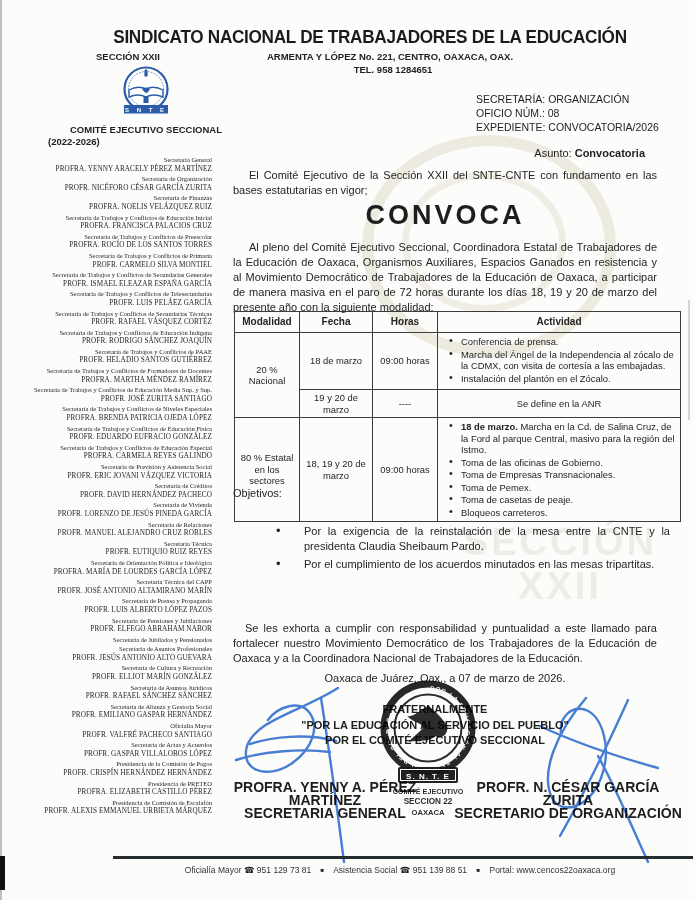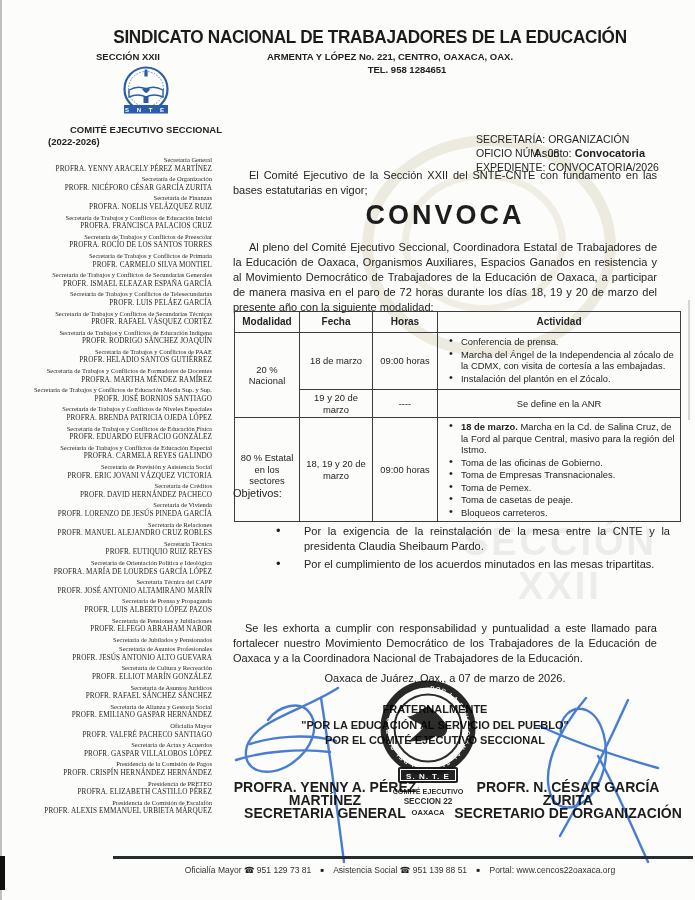--- a/index.html
+++ b/index.html
@@ -16,24 +16,24 @@
   .wm-ring1{left:362px;top:135px;width:232px;height:200px;border:11px solid rgba(213,204,178,.38);border-radius:50%;}
   .wm-ring2{left:402px;top:172px;width:150px;height:126px;border:7px solid rgba(213,204,178,.30);border-radius:50%;}
   .wm-text{left:430px;top:520px;width:260px;text-align:center;font-weight:bold;
            font-size:38px;line-height:44px;letter-spacing:3px;color:rgba(142,142,136,.14);}
 
   
   .doc-title{top:27px;left:70px;width:600px;text-align:center;font-size:17.5px;font-weight:bold;
              letter-spacing:-.3px;color:#1b1b1b;transform:scaleX(.98);}
   .section-label{top:51px;left:96px;font-size:9.5px;font-weight:bold;}
   .address{top:51px;left:190px;width:400px;text-align:center;font-size:9.5px;font-weight:bold;}
-  .tel{top:64px;left:207px;width:400px;text-align:center;font-size:9.5px;font-weight:bold;}
+  .tel{top:64px;left:193px;width:400px;text-align:center;font-size:9.5px;font-weight:bold;}
   .committee{top:124px;left:48px;width:196px;text-align:center;font-size:9.5px;font-weight:bold;}
   .term{top:136px;left:48px;width:196px;font-size:9.5px;font-weight:bold;}
-  .right-info{top:92px;left:476px;font-size:10.5px;line-height:14px;color:#242424;margin-top:40px;}
+  .right-info{top:92px;left:476px;font-size:10.5px;line-height:14px;color:#242424;}
   .asunto{top:147px;left:395px;width:250px;text-align:right;font-size:11px;}
   .asunto b{font-weight:bold;}
 
   
   .sidebar{top:155px;left:4px;width:208px;text-align:right;font-family:"Liberation Serif",serif;color:#1f1f1f;}
   .sb-t{font-size:6.5px;line-height:9.6px;white-space:nowrap;}
   .sb-n{font-size:7.2px;line-height:9.6px;white-space:nowrap;letter-spacing:.1px;}
 
   
   .p{font-size:11px;line-height:15px;text-align:justify;color:#242424;}
@@ -149,21 +149,21 @@
       <div class="sb-t">Secretaría de Trabajos y Conflictos de Educación Indígena</div>
       <div class="sb-n">PROFR. RODRIGO SÁNCHEZ JOAQUÍN</div>
 
       <div class="sb-t">Secretaría de Trabajos y Conflictos de PAAE</div>
       <div class="sb-n">PROFR. HELADIO SANTOS GUTIÉRREZ</div>
 
       <div class="sb-t">Secretaría de Trabajos y Conflictos de Formadores de Docentes</div>
       <div class="sb-n">PROFRA. MARTHA MÉNDEZ RAMÍREZ</div>
 
       <div class="sb-t">Secretaría de Trabajos y Conflictos de Educación Media Sup. y Sup.</div>
-      <div class="sb-n">PROFR. JOSÉ BORNIOS SANTIAGO</div>
+      <div class="sb-n">PROFR. JOSÉ ZURITA SANTIAGO</div>
 
       <div class="sb-t">Secretaría de Trabajos y Conflictos de Niveles Especiales</div>
       <div class="sb-n">PROFRA. BRENDA PATRICIA OJEDA LÓPEZ</div>
 
       <div class="sb-t">Secretaría de Trabajos y Conflictos de Educación Física</div>
       <div class="sb-n">PROFR. EDUARDO EUFRACIO GONZÁLEZ</div>
 
       <div class="sb-t">Secretaría de Trabajos y Conflictos de Educación Especial</div>
       <div class="sb-n">PROFRA. CARMELA REYES GALINDO</div>
 

